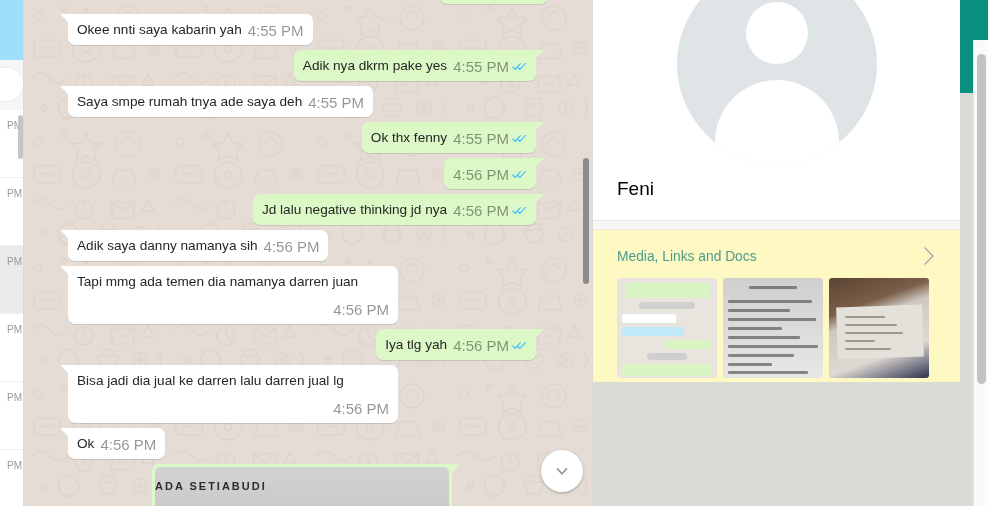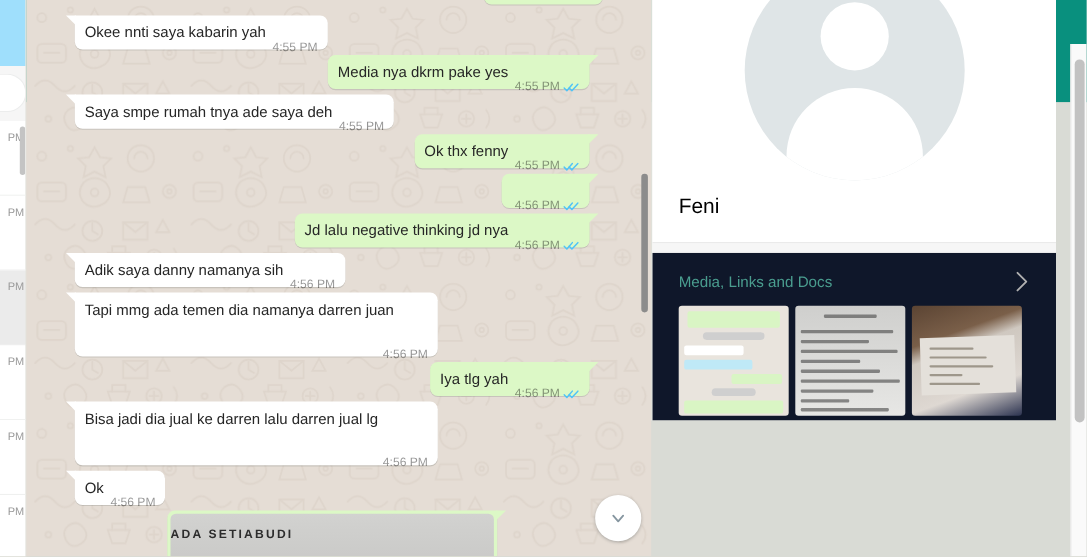--- a/index.html
+++ b/index.html
@@ -126,25 +126,25 @@
     border-width: 0 0 9px 9px;
     border-style: solid;
     border-color: transparent transparent transparent #dcf8c6;
   }
   .btext { padding-right: 6px; }
   .bmeta {
     margin-left: auto;
     display: inline-flex;
     align-items: center;
     gap: 3px;
-    font-size: 11px;
+    font-size: 15px;
     color: rgba(0,0,0,.42);
     white-space: nowrap;
     position: relative;
-    top: 14px;
+    top: 1px;
   }
   .ticks { display:inline-block; width: 15px; height: 11px; }
 
   
   .bubble.img {
     padding: 3px;
     max-width: 302px;
     min-width: 0;
   }
   .photo {
@@ -225,21 +225,21 @@
   .contact-name {
     text-align: left;
     padding: 14px 24px 0 24px;
     font-size: 19px;
     color: #000000;
     font-weight: 400;
   }
   .sep { height: 10px; background: #f6f6f6; border-top:1px solid #eaeaea; border-bottom:1px solid #eaeaea; }
   .thin-div { height:1px; background:#ececec; margin-left: 24px; }
 
-  .sect-media { background:#0f172a; padding: 16px 24px 10px 24px; }
+  .sect-media { background:#fef9c3; padding: 16px 24px 10px 24px; }
   .media-head {
     display:flex; align-items:center; justify-content: space-between;
     cursor: pointer;
   }
   .media-title { color: #4a9d8f; font-size: 13.8px; }
   .thumbs { display:flex; gap: 6px; margin-top: 12px; }
   .thumb {
     width: 100px; height: 100px;
     border-radius: 3px;
     overflow: hidden;
@@ -377,21 +377,21 @@
         <div class="bubble in">
           <span class="btext">Okee nnti saya kabarin yah</span>
           <span class="bmeta">
             <span>4:55 PM</span>
           </span>
         </div>
       </div>
 
       <div class="row out">
         <div class="bubble out">
-          <span class="btext">Media nya dkrm pake yes</span>
+          <span class="btext">Adik nya dkrm pake yes</span>
           <span class="bmeta">
             <span>4:55 PM</span>
             <svg class="ticks" viewBox="0 0 18 11">
               <path d="M1 6 l3 3 6-7" fill="none" stroke="#4fc3f7" stroke-width="1.6" stroke-linecap="round" stroke-linejoin="round"></path>
               <path d="M6.5 6 l3 3 6.5-7" fill="none" stroke="#4fc3f7" stroke-width="1.6" stroke-linecap="round" stroke-linejoin="round"></path>
             </svg>
           </span>
         </div>
       </div>
 

